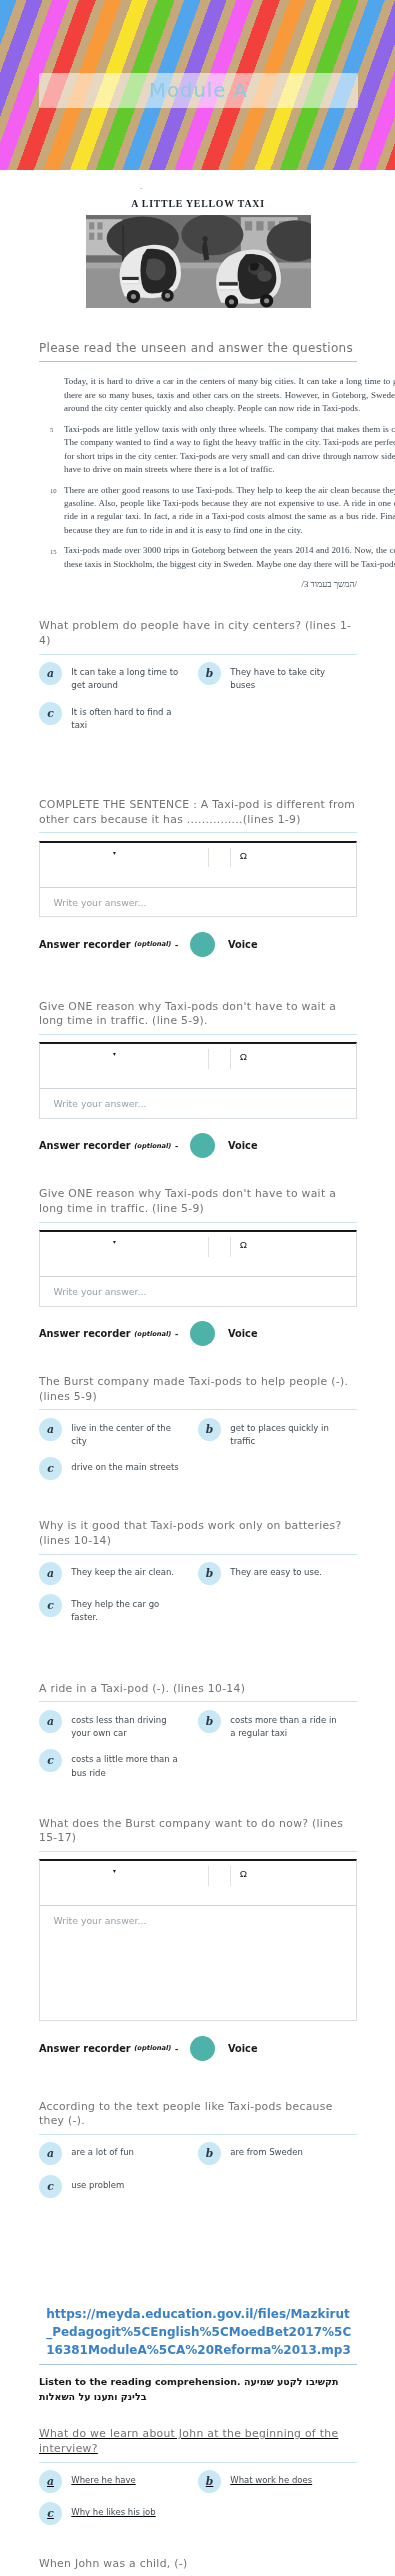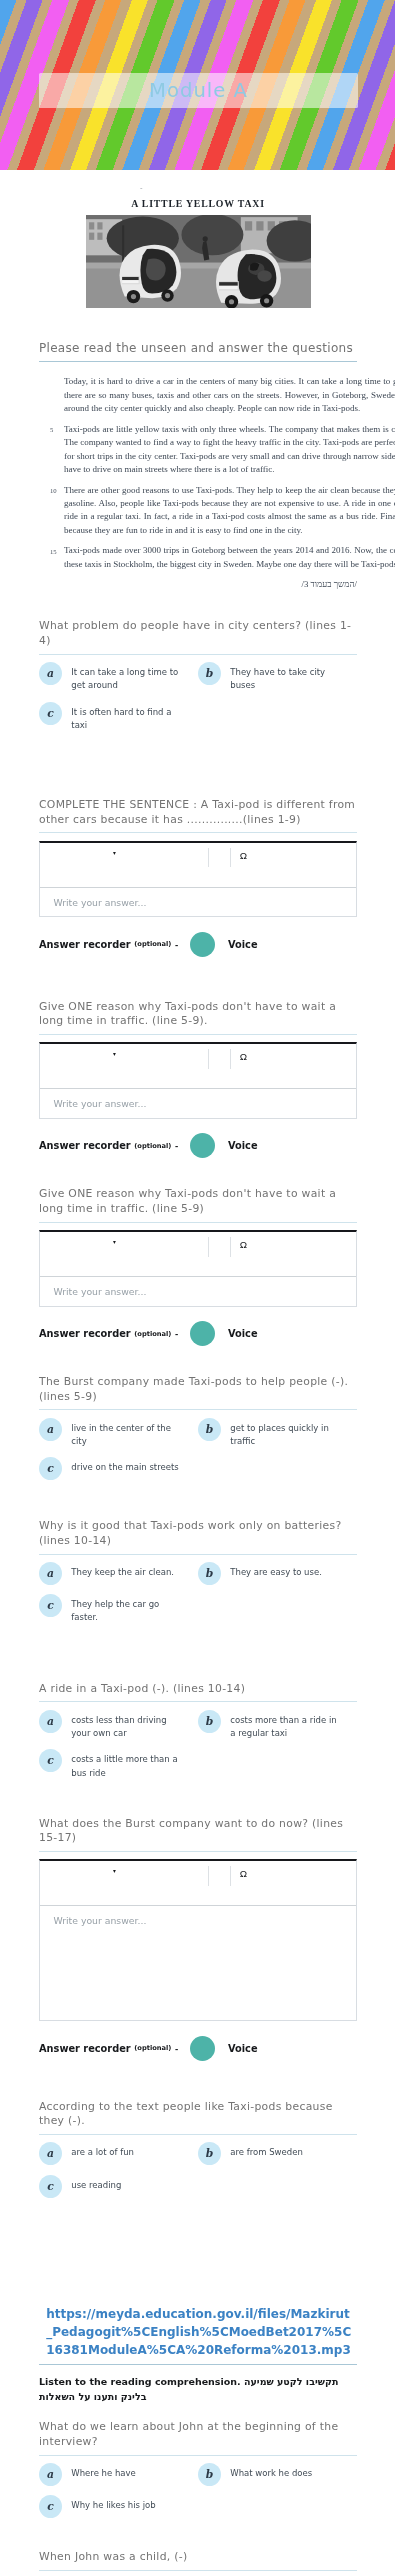--- a/index.html
+++ b/index.html
@@ -44,21 +44,21 @@
   .tb-sep{width:0.5px;height:19.6px;background:#dde1e5;margin-top:-2.1px;}
   .tb-sep.first{margin-left:92px;}
   .tb-sep.second{margin-left:21.6px;}
   .tb-omega{margin-left:9.3px;font-size:9.8px;color:#17191c;cursor:pointer;}
   .write{display:block;width:100%;box-sizing:border-box;border:none;outline:none;
     font-family:"DejaVu Sans",sans-serif;font-size:9.3px;color:#333;padding:8.8px 13.4px;background:#fff;}
   .write::placeholder{color:#98a1a8;opacity:1;}
   textarea.write{height:114px;resize:none;}
   .recorder{display:flex;align-items:center;margin-top:14.4px;}
   .rec-label{font-family:"DejaVu Sans",sans-serif;font-weight:bold;font-size:9.8px;color:#17191c;}
-  .rec-opt{font-family:"DejaVu Sans",sans-serif;font-weight:bold;font-size:6.7px;color:#17191c;margin-left:3.6px;}
+  .rec-opt{font-family:"DejaVu Sans",sans-serif;font-weight:bold;font-size:6.7px;color:#17191c;margin-left:3.6px;font-style:italic;}
   .rec-dash{font-weight:bold;font-size:9.8px;margin-left:3.6px;color:#17191c;}
   .voice-btn{width:25px;height:25px;border-radius:50%;background:#4db3a8;border:none;margin:0 13.4px 0 11.3px;cursor:pointer;}
   .voice-word{font-family:"DejaVu Sans",sans-serif;font-weight:bold;font-size:9.8px;color:#17191c;}
   .link-text{font-family:"DejaVu Sans",sans-serif;font-weight:bold;font-size:12px;line-height:1.5;
     color:#3b82c4;width:309px;margin-left:7.2px;word-break:break-all;cursor:pointer;}
   .caption{font-family:"DejaVu Sans",sans-serif;font-weight:bold;font-size:9.5px;line-height:1.6;
     color:#17191c;margin-top:9.3px;width:318px;}
 </style>
 </head>
 <body>
@@ -335,32 +335,32 @@
       <div class="opt">
           <span class="circle">
             <span>b</span>
           </span>
           <span class="opt-text">are from Sweden</span>
         </div>
       <div class="opt">
           <span class="circle">
             <span>c</span>
           </span>
-          <span class="opt-text">use reading</span>
+          <span class="opt-text">use problem</span>
         </div>
     </div>
   </div>
 
   <div style="margin-top:107px;">
     <div class="link-text">https://meyda.education.gov.il/files/Mazkirut_Pedagogit%5CEnglish%5CMoedBet2017%5C16381ModuleA%5CA%20Reforma%2013.mp3</div>
     <div class="divider strong"></div>
     <div class="caption">Listen to the reading comprehension. תקשיבו לקטע שמיעה בלינק ותענו על השאלות</div>
   </div>
 
-  <div style="margin-top:16px;">
+  <div style="margin-top:23px;text-decoration:underline;">
     <div class="q-heading">What do we learn about John at the beginning of the interview?</div>
     <div class="divider"></div>
     <div class="opts">
       <div class="opt">
           <span class="circle">
             <span>a</span>
           </span>
           <span class="opt-text">Where he have</span>
         </div>
       <div class="opt">

